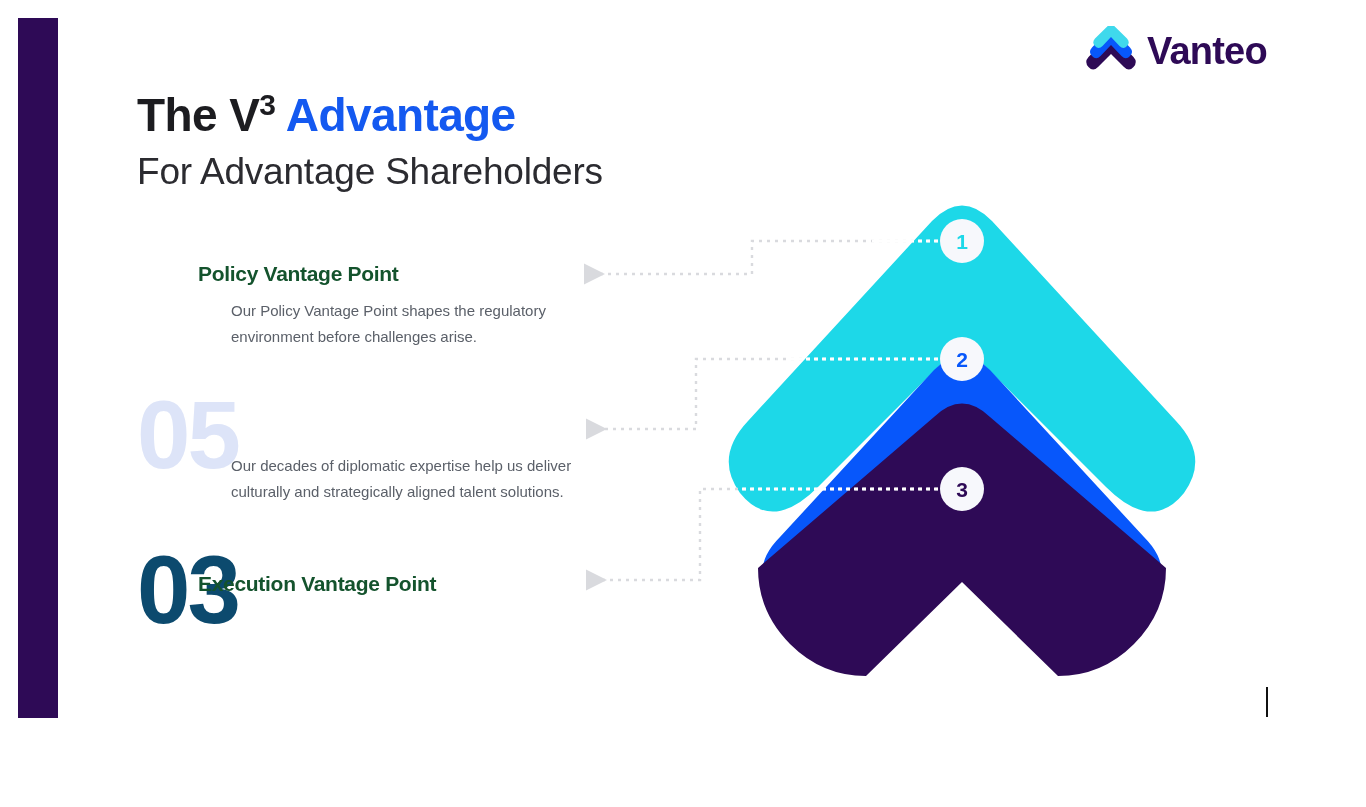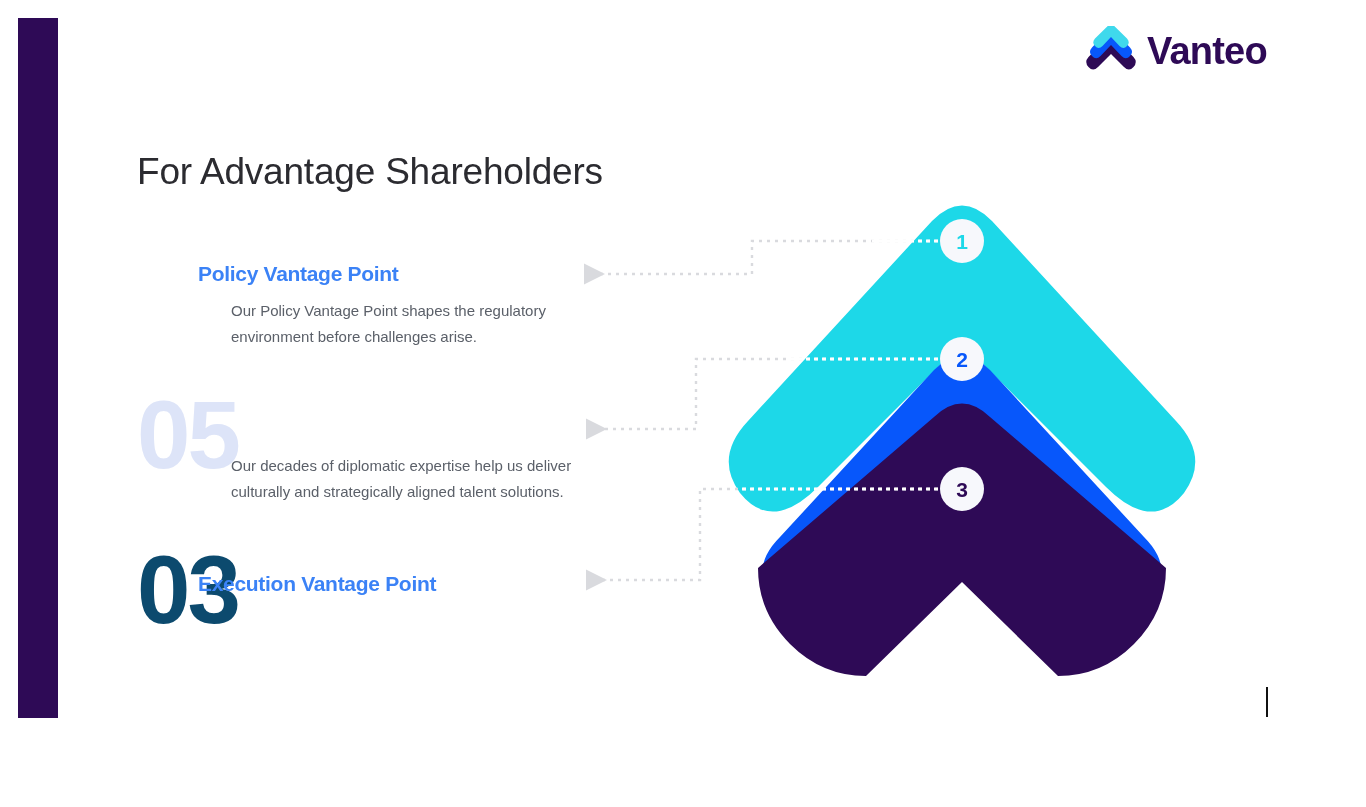--- a/index.html
+++ b/index.html
@@ -94,21 +94,21 @@
   .feature.f1 .ghost-num { color: #d9f6fb; }
   .feature.f2 .ghost-num { color: #dde4f8; }
   .feature.f3 .ghost-num { color: #0c4a6e; }
 
   .feature .f-head {
     position: absolute;
     left: 61px;
     top: 26px;
     font-size: 21px;
     font-weight: 700;
-    color: #3b82f6;
+    color: #14532d;
     letter-spacing: -0.3px;
     white-space: nowrap;
   }
   .feature .f-body {
     position: absolute;
     left: 61px;
     top: 62px;
     width: 400px;
     font-size: 15px;
     font-weight: 400;
@@ -172,20 +172,24 @@
 
   <div class="logo">
     <svg class="logo-mark" viewBox="0 0 108 88">
       <path d="M54 56 L28 82 Q18 92 9 82 Q0 72 9 62 L45 25 Q54 16 63 25 L99 62 Q108 72 99 82 Q90 92 80 82 Z" fill="#2e0a56"></path>
       <path d="M54 38 L33 60 Q24 69 16 60 Q8 52 16 43 L46 11 Q54 3 62 11 L92 43 Q100 52 92 60 Q84 69 75 60 Z" fill="#0757fb"></path>
       <path d="M54 22 L37 40 Q29 48 22 40 Q15 33 22 25 L47 0.5 Q54 -6 61 0.5 L86 25 Q93 33 86 40 Q79 48 71 40 Z" fill="#3fd9ec"></path>
     </svg>
     <div class="logo-word">Vanteo</div>
   </div>
 
+  <div class="title">
+    <span>The V</span><span class="sup">3</span>
+    <span class="accent">Advantage</span>
+  </div>
   <div class="subtitle">For Advantage Shareholders</div>
 
   <div class="features">
 
     <div class="feature f1">
       <div class="f-head">Policy Vantage Point</div>
       <div class="f-body">Our Policy Vantage Point shapes the regulatory environment before challenges arise.</div>
     </div>
 
     <div class="feature f2">

